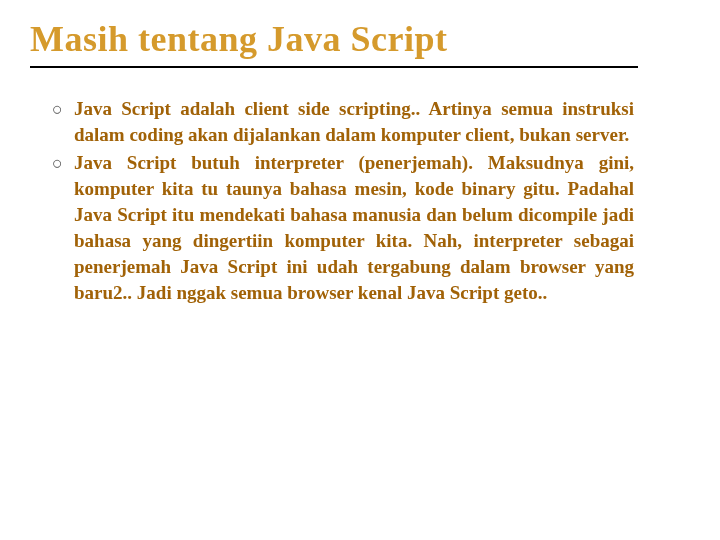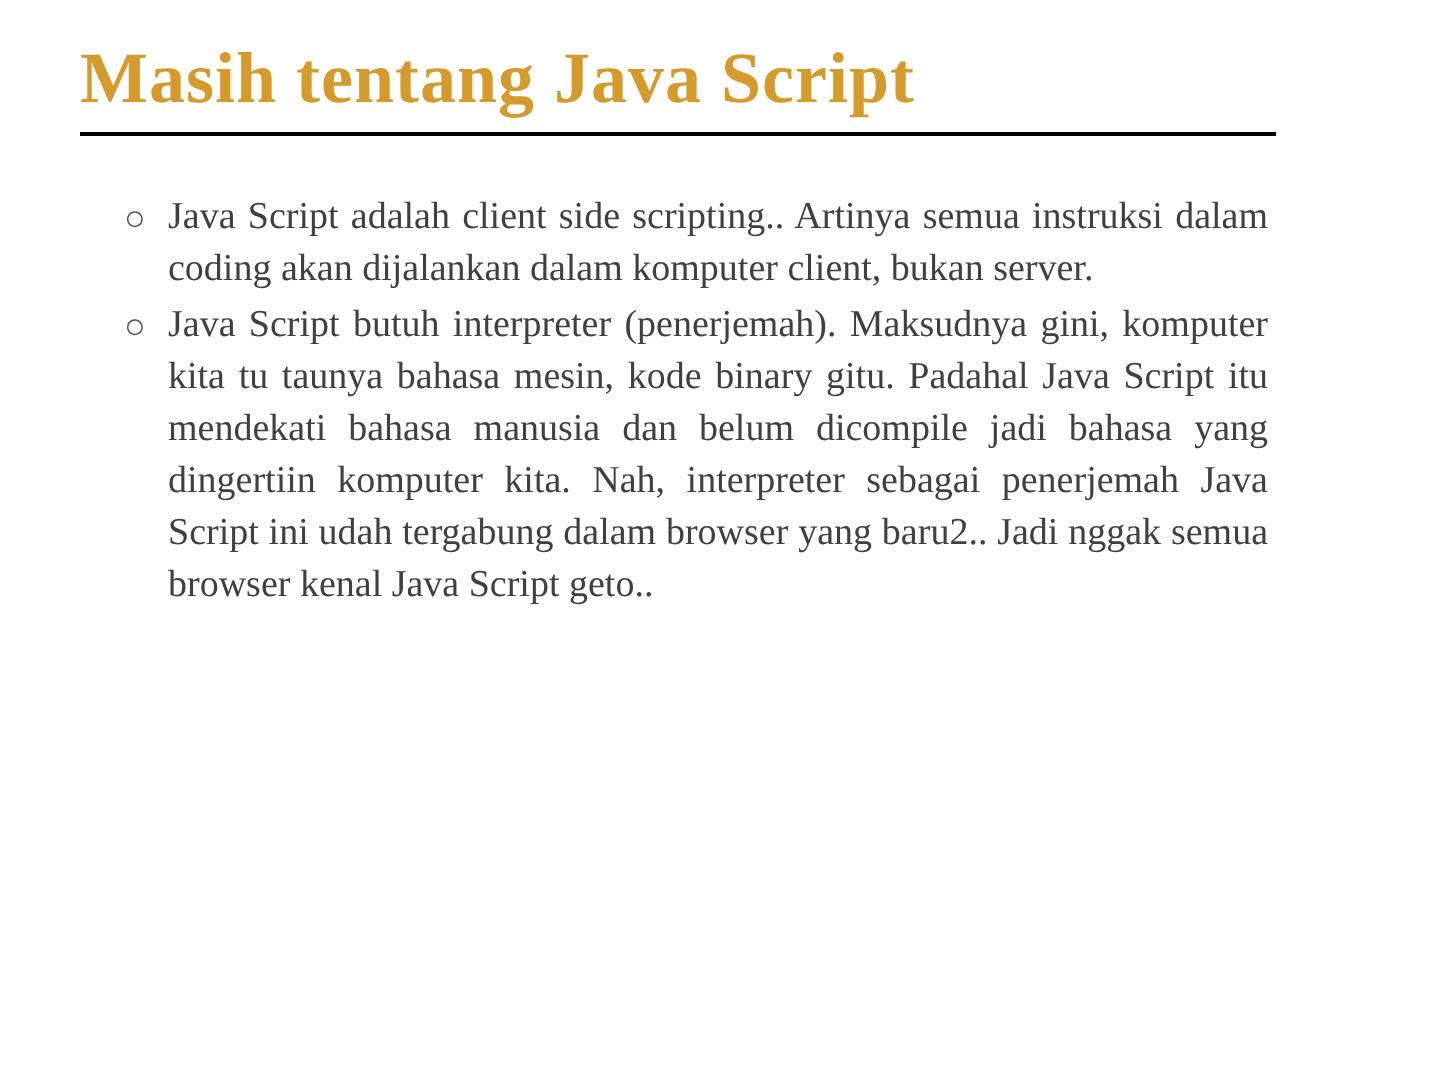--- a/index.html
+++ b/index.html
@@ -1,20 +1,20 @@
 <!DOCTYPE html>
 <html><head>
 <meta charset="utf-8">
 <style>
   * { margin: 0; padding: 0; box-sizing: border-box; }
   html, body { width: 720px; height: 540px; background: #fff; font-family: Georgia, 'Times New Roman', serif; }
   .slide {
     width: 678px;
     height: 540px;
-    padding: 18px 40px 40px 40px;
+    padding: 18px 40px 40px 30px;
     position: relative;
   }
   .title-block {
     border-bottom: 2px solid #000;
     padding-bottom: 6px;
     margin-bottom: 28px;
   }
   .title {
     font-size: 36px;
     font-weight: bold;
@@ -35,23 +35,24 @@
     width: 22px;
     font-size: 18px;
     line-height: 26px;
     color: #555;
     text-align: left;
   }
   .bullet-text {
     flex: 1 1 auto;
     font-size: 19px;
     line-height: 26px;
-    color: #404040;
+    color: #a16207;
     text-align: justify;
     text-justify: inter-word;
+    font-weight: bold;
   }
 </style>
 </head>
 <body>
 
 <div class="slide">
   <div class="title-block">
     <div class="title">Masih tentang Java Script</div>
   </div>
   <div class="body">

